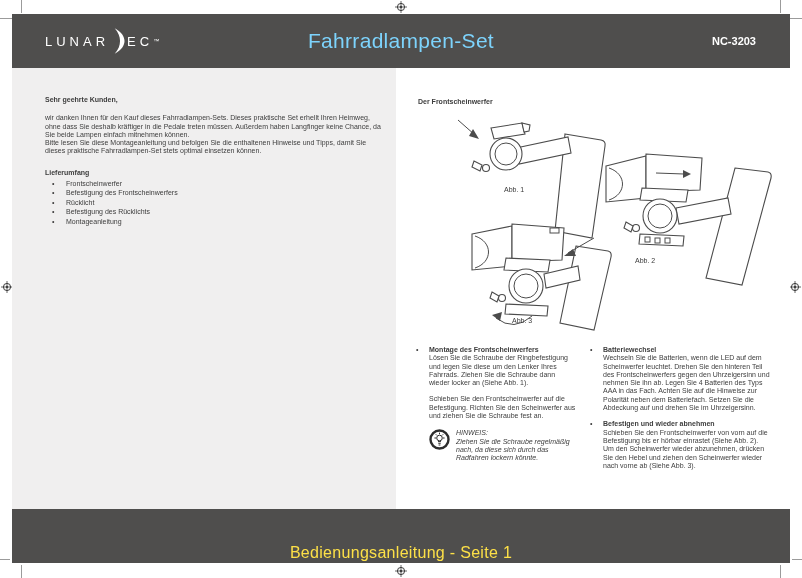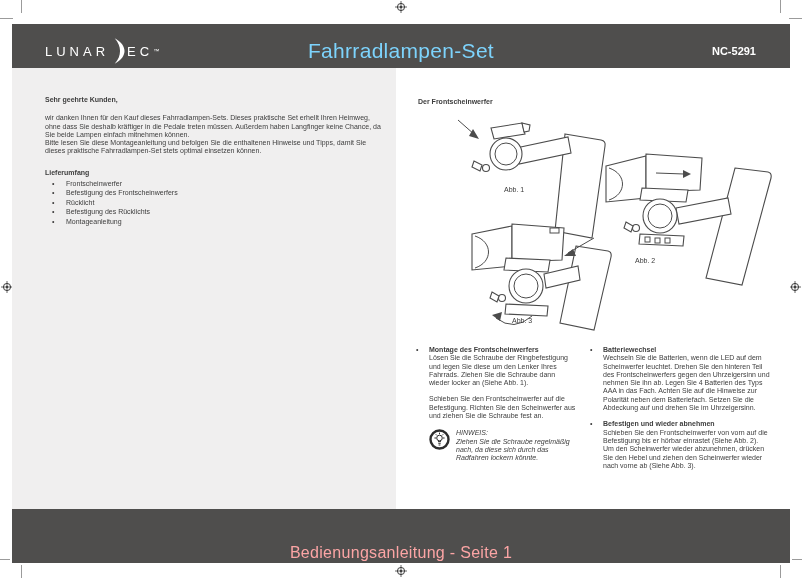--- a/index.html
+++ b/index.html
@@ -5,23 +5,23 @@
   html,body{margin:0;padding:0;background:#fff;}
   #canvas{position:relative;width:802px;height:578px;background:#ffffff;overflow:hidden;
           font-family:"Liberation Sans","DejaVu Sans",sans-serif;color:#3d3d3d;}
 
   
   .crop{position:absolute;background:#9b9b9b;}
   .reg{position:absolute;width:12px;height:12px;}
 
   
   .bar{position:absolute;left:12px;width:778px;background:#4f4e4d;}
-  #header-bar{top:24px;height:56px;}
+  #header-bar{top:14px;height:56px;}
   #footer-bar{top:509px;height:54px;display:flex;align-items:center;justify-content:center;padding-bottom:9px;box-sizing:border-box;}
-  #footer-bar .footer-text{color:#fca5a5;font-size:16px;letter-spacing:.3px;font-weight:400;margin-top:42px;}
+  #footer-bar .footer-text{color:#fde047;font-size:16px;letter-spacing:.3px;font-weight:400;margin-top:42px;}
 
   #brand{position:absolute;left:33px;top:0;height:54px;display:flex;align-items:center;color:#fff;}
   #brand .brand-txt{font-size:13px;letter-spacing:4px;font-weight:500;}
   #brand .moon{margin:0 1px 0 2px;display:block;}
   #brand .tm{font-size:6px;vertical-align:super;letter-spacing:0;}
   #page-title{position:absolute;left:0;width:100%;top:0;height:54px;display:flex;align-items:center;justify-content:center;
               color:#7dd3fc;font-size:21px;font-weight:400;letter-spacing:.3px;}
   #product-code{position:absolute;right:34px;top:0;height:54px;display:flex;align-items:center;color:#fff;
                 font-size:11px;font-weight:bold;}
 
@@ -108,21 +108,21 @@
     <div id="brand">
       <span class="brand-txt">LUNAR</span>
       <svg class="moon" width="15" height="26" viewBox="0 0 20 34">
         <path d="M5 0 C 14 5 18 11 18 17 C 18 23 14 29 5 34 C 10 28 12 23 12 17 C 12 11 10 6 5 0 Z" fill="#ffffff"></path>
         <rect x="6" y="15" width="5" height="3" fill="#4f4e4d"></rect>
       </svg>
       <span class="brand-txt">EC</span>
       <span class="tm">™</span>
     </div>
     <div id="page-title">Fahrradlampen-Set</div>
-    <div id="product-code">NC-5291</div>
+    <div id="product-code">NC-3203</div>
   </div>
 
   <div id="left-panel">
     <div class="t b" id="salutation">Sehr geehrte Kunden,</div>
     <div class="t" id="intro">
       <div>wir danken Ihnen für den Kauf dieses Fahrradlampen-Sets. Dieses praktische Set erhellt Ihren Heimweg, ohne dass Sie deshalb kräftiger in die Pedale treten müssen. Außerdem haben Langfinger keine Chance, da Sie beide Lampen einfach mitnehmen können.</div>
       <div>Bitte lesen Sie diese Montageanleitung und befolgen Sie die enthaltenen Hinweise und Tipps, damit Sie dieses praktische Fahrradlampen-Set stets optimal einsetzen können.</div>
     </div>
     <div class="t b" id="delivery-heading">Lieferumfang</div>
     <ul class="dlist">

